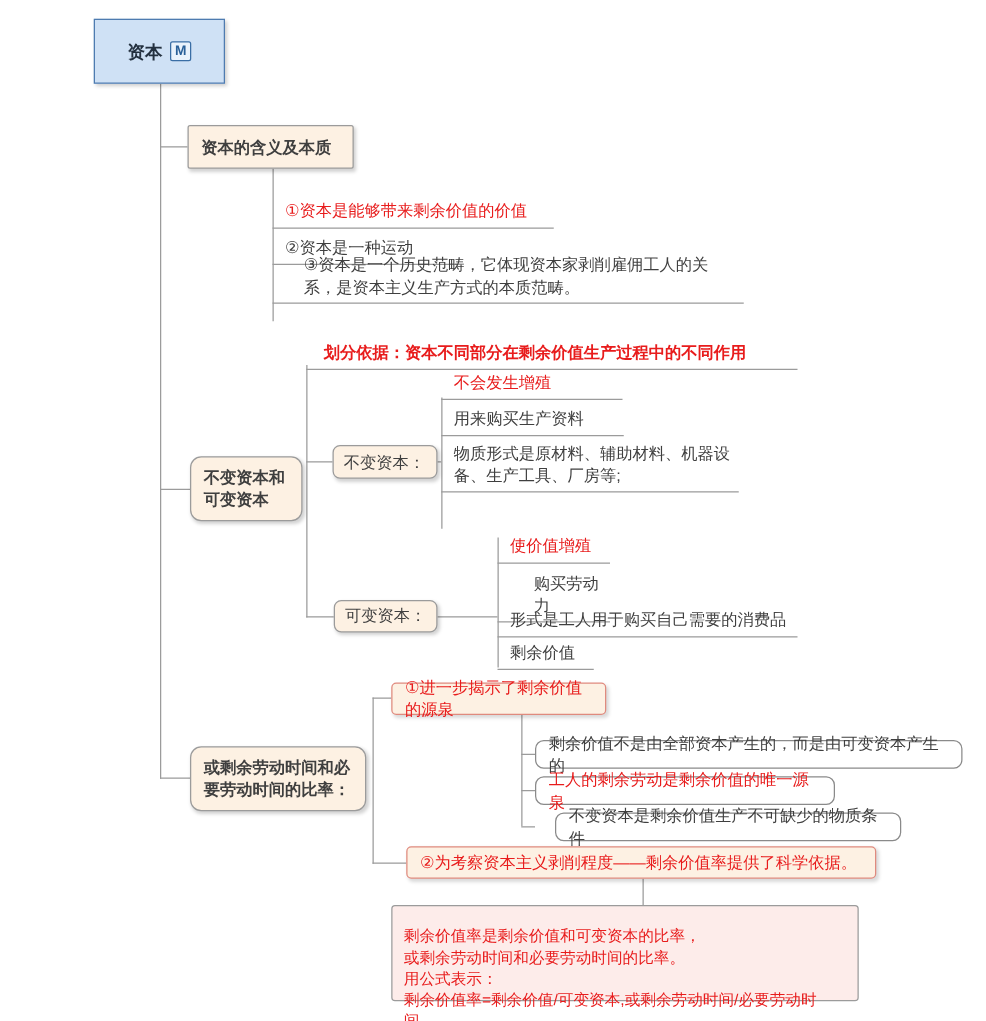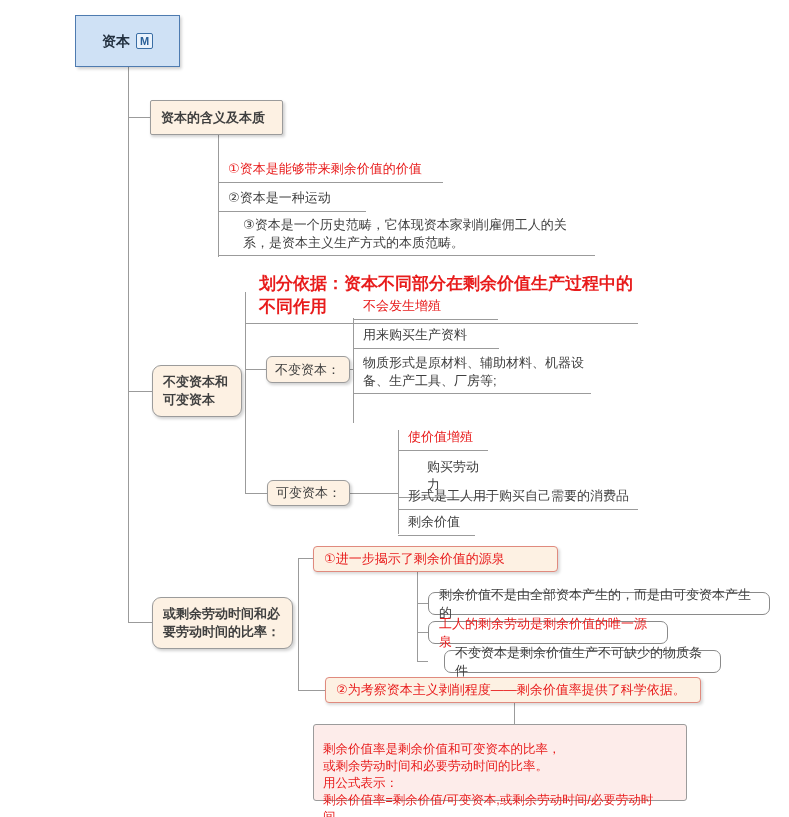--- a/index.html
+++ b/index.html
@@ -76,47 +76,47 @@
   <div id="root-node" class="node" style="left:75px;top:15px;width:105px;height:52px;">
     <span>资本</span>
     <span class="m-badge">M</span>
   </div>
 
   <div class="node box bold" style="left:150px;top:100px;width:133px;height:35px;font-size:13px;border-radius:2px;">
     <span>资本的含义及本质</span>
   </div>
   <div class="node uline red" style="left:218px;top:157px;width:225px;">①资本是能够带来剩余价值的价值</div>
   <div class="node uline" style="left:218px;top:186px;width:148px;">②资本是一种运动</div>
-  <div class="node uline" style="left:218px;top:213px;width:377px;padding-left:25px;">③资本是一个历史范畴，它体现资本家剥削雇佣工人的关系，是资本主义生产方式的本质范畴。</div>
+  <div class="node uline" style="left:218px;top:200px;width:377px;padding-left:25px;">③资本是一个历史范畴，它体现资本家剥削雇佣工人的关系，是资本主义生产方式的本质范畴。</div>
 
   <div class="node box rounded bold" style="left:152px;top:365px;width:90px;height:52px;font-size:13px;">
     <span>不变资本和可变资本</span>
   </div>
-  <div class="node uline red bold" style="left:245px;top:270px;width:393px;font-size:17px;padding-left:14px;">划分依据：资本不同部分在剩余价值生产过程中的不同作用</div>
+  <div class="node uline red bold" style="left:245px;top:270px;width:393px;font-size:13px;padding-left:14px;">划分依据：资本不同部分在剩余价值生产过程中的不同作用</div>
 
   <div class="node box rounded-sm" style="left:266px;top:356px;width:84px;height:27px;padding:0 8px;">
     <span>不变资本：</span>
   </div>
   <div class="node uline red" style="left:353px;top:294px;width:145px;">不会发生增殖</div>
   <div class="node uline" style="left:353px;top:323px;width:146px;">用来购买生产资料</div>
   <div class="node uline" style="left:353px;top:351px;width:238px;">物质形式是原材料、辅助材料、机器设备、生产工具、厂房等;</div>
 
   <div class="node box rounded-sm" style="left:267px;top:480px;width:83px;height:26px;padding:0 8px;">
     <span>可变资本：</span>
   </div>
   <div class="node uline red" style="left:398px;top:425px;width:90px;">使价值增殖</div>
   <div class="node uline" style="left:398px;top:455px;width:90px;padding-left:29px;">购买劳动力</div>
   <div class="node uline" style="left:398px;top:484px;width:240px;">形式是工人用于购买自己需要的消费品</div>
   <div class="node uline" style="left:398px;top:510px;width:77px;">剩余价值</div>
 
   <div class="node box rounded bold" style="left:152px;top:597px;width:141px;height:52px;font-size:13px;">
     <span>或剩余劳动时间和必要劳动时间的比率：</span>
   </div>
 
-  <div class="node emph red" style="left:313px;top:546px;width:245px;height:26px;font-size:13px;">
+  <div class="node emph red" style="left:313px;top:546px;width:172px;height:26px;font-size:13px;">
     <span>①进一步揭示了剩余价值的源泉</span>
   </div>
   <div class="node whitebox" style="left:428px;top:592px;width:342px;height:23px;">
     <span>剩余价值不是由全部资本产生的，而是由可变资本产生的</span>
   </div>
   <div class="node whitebox red" style="left:428px;top:621px;width:240px;height:23px;">
     <span>工人的剩余劳动是剩余价值的唯一源泉</span>
   </div>
   <div class="node whitebox" style="left:444px;top:650px;width:277px;height:23px;">
     <span>不变资本是剩余价值生产不可缺少的物质条件</span>

